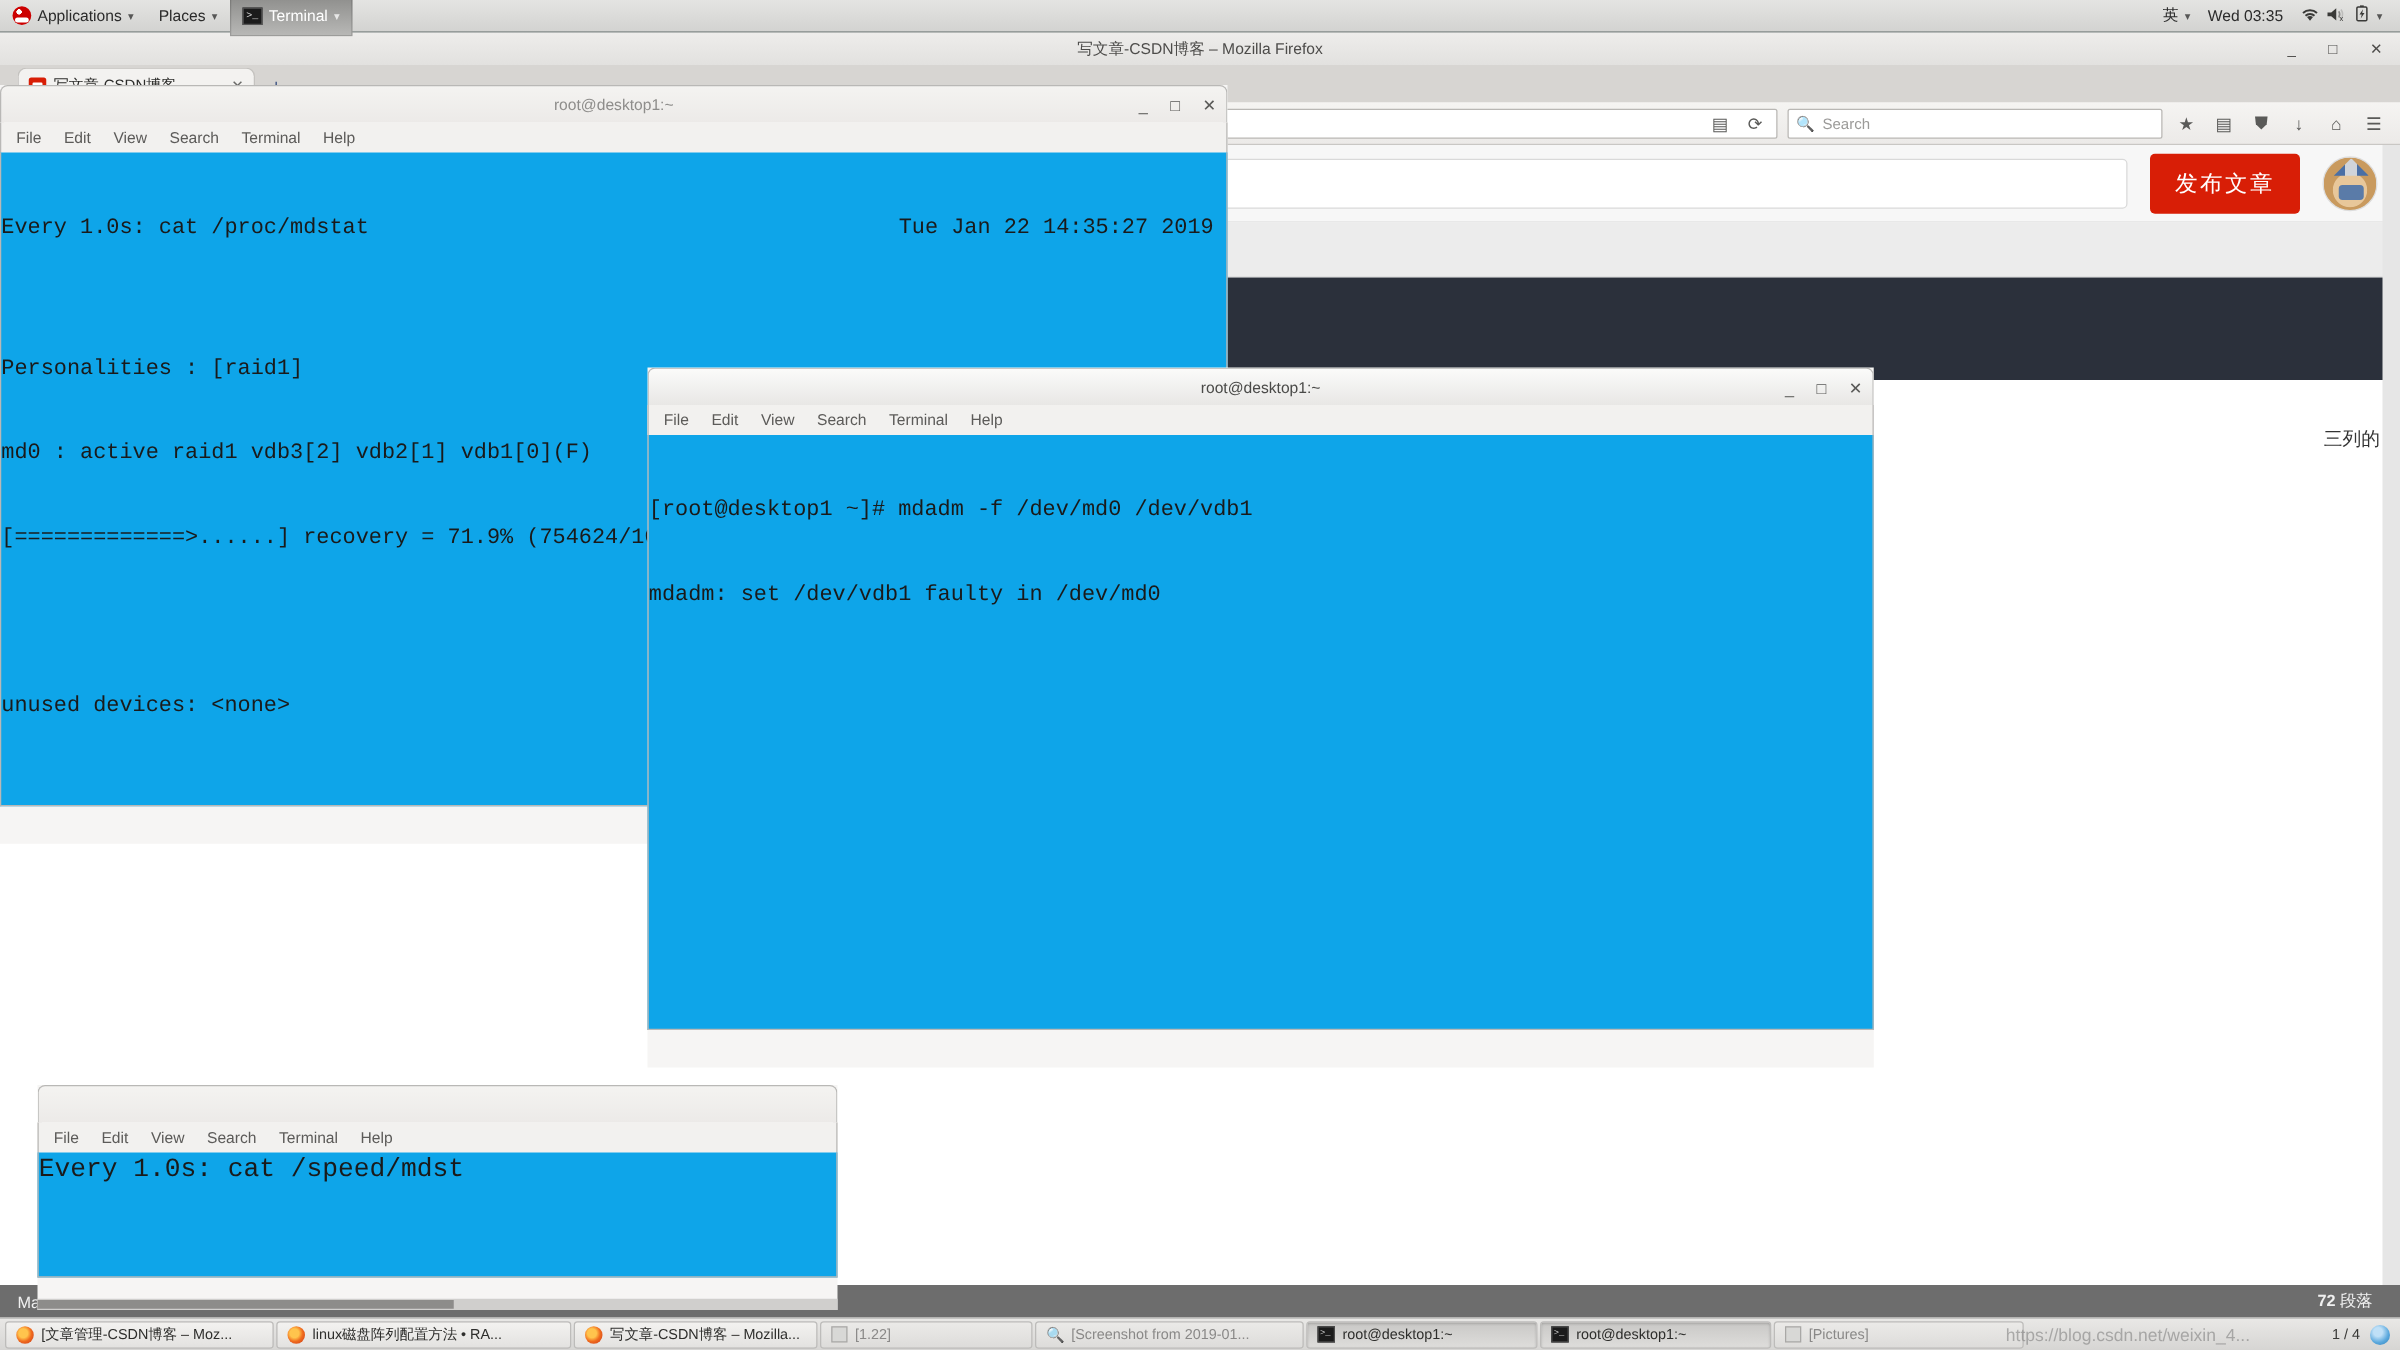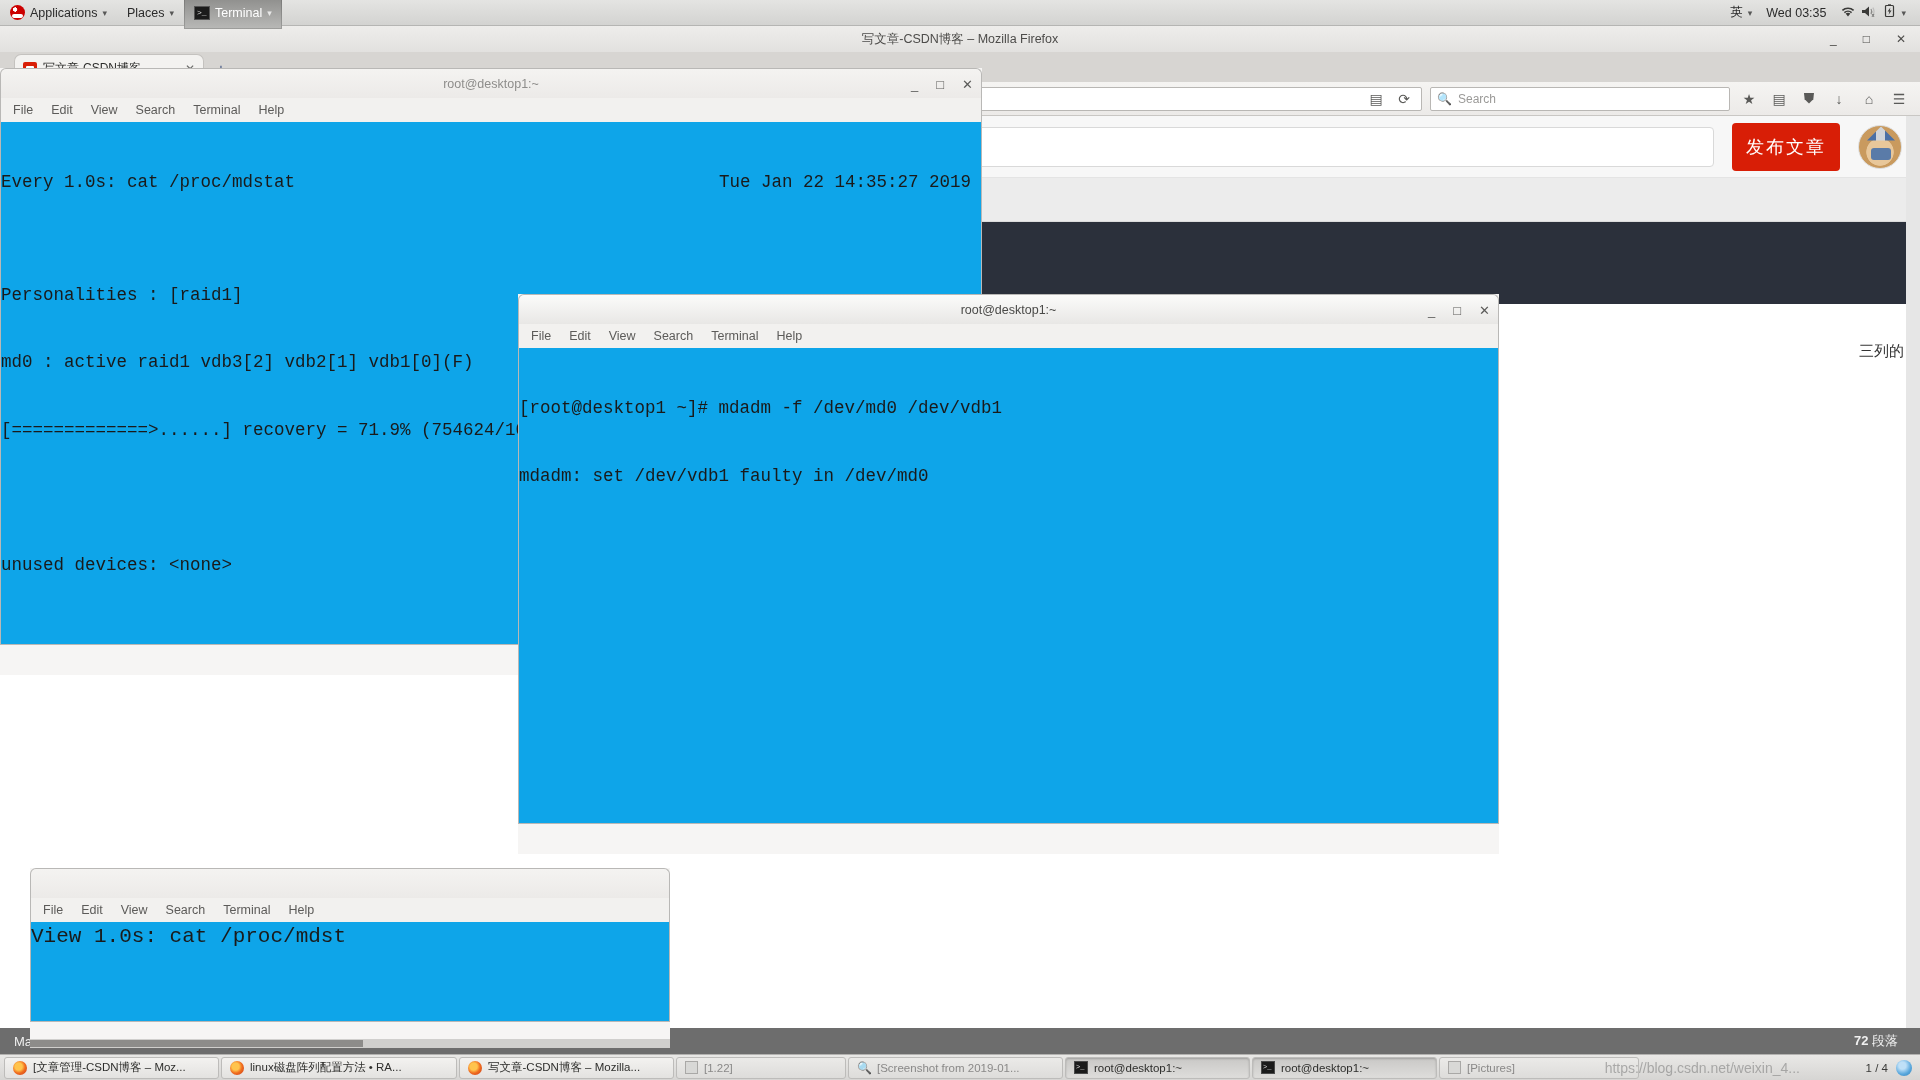--- a/index.html
+++ b/index.html
@@ -149,21 +149,21 @@
 
   
   .csdn-head {
     height: 62px; background: #f7f7f7; border-bottom: 1px solid #e4e4e4;
     display: flex; align-items: center; gap: 18px; padding: 0 18px;
   }
   .title-input {
     flex: 1; height: 40px; border: 1px solid #d9d9d9; border-radius: 4px; background: #fff;
   }
   .publish-btn {
-    width: 108px; height: 48px; background: #d81e06; color: #fff; border-radius: 4px;
+    width: 120px; height: 48px; background: #d81e06; color: #fff; border-radius: 4px;
     font-size: 18px; display: flex; align-items: center; justify-content: center; letter-spacing: 2px;
   }
   .avatar {
     width: 44px; height: 44px; border-radius: 50%; flex: none;
     background: radial-gradient(circle at 50% 62%, #e8c79a 0 40%, #c99a5e 42% 100%);
     position: relative; overflow: hidden; border: 1px solid #ddd;
   }
   .avatar::before {
     content: ""; position: absolute; left: 8px; top: 1px; width: 28px; height: 14px;
     background: linear-gradient(90deg,#4a6fa5 0 33%, #d0d4da 33% 66%, #4a6fa5 66% 100%);
@@ -357,21 +357,21 @@
   <div class="window" id="term3">
     <div class="win-title inactive"></div>
     <div class="menubar">
       <span>File</span>
       <span>Edit</span>
       <span>View</span>
       <span>Search</span>
       <span>Terminal</span>
       <span>Help</span>
     </div>
-    <div class="term-body" style="font-size:21px;">View 1.0s: cat /proc/mdst</div>
+    <div class="term-body" style="font-size:21px;">Every 1.0s: cat /speed/mdst</div>
     <div class="hscroll"></div>
   </div>
 
   <div class="window" id="term1">
     <div class="win-title inactive">
       <span>root@desktop1:~</span>
       <span class="win-btns">
         <span class="win-btn">_</span>
         <span class="win-btn">□</span>
         <span class="win-btn">✕</span>
@@ -475,21 +475,21 @@
 
   <div class="taskbar">
     <div class="task-btn" style="width:215px">
       <span class="ff-ico"></span>
       <span>[文章管理-CSDN博客 – Moz...</span>
     </div>
     <div class="task-btn" style="width:236px">
       <span class="ff-ico"></span>
       <span>linux磁盘阵列配置方法 • RA...</span>
     </div>
-    <div class="task-btn" style="width:215px">
+    <div class="task-btn" style="width:195px">
       <span class="ff-ico"></span>
       <span>写文章-CSDN博客 – Mozilla...</span>
     </div>
     <div class="task-btn dim" style="width:170px">
       <span class="img-ico"></span>
       <span>[1.22]</span>
     </div>
     <div class="task-btn dim" style="width:215px">
       <span class="mag-ico">🔍</span>
       <span>[Screenshot from 2019-01...</span>

